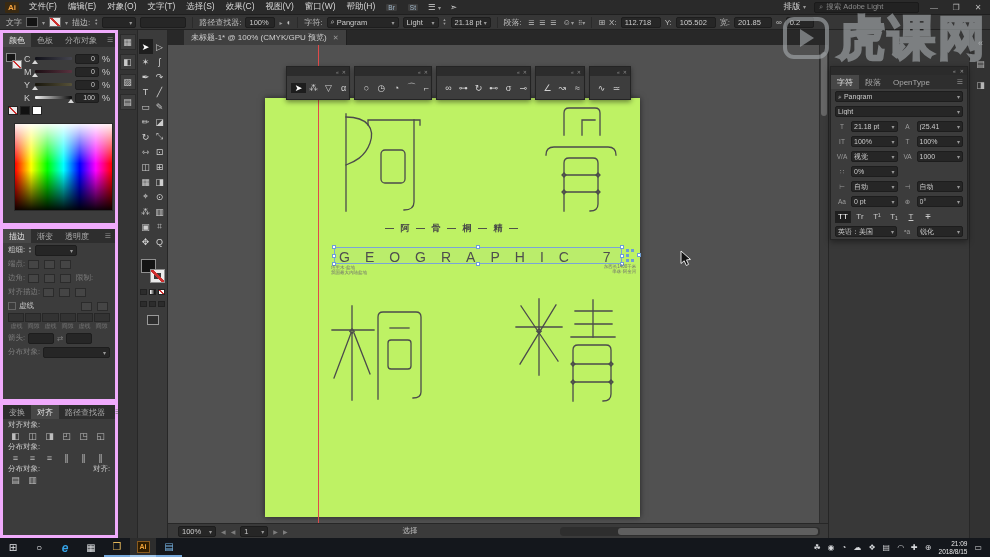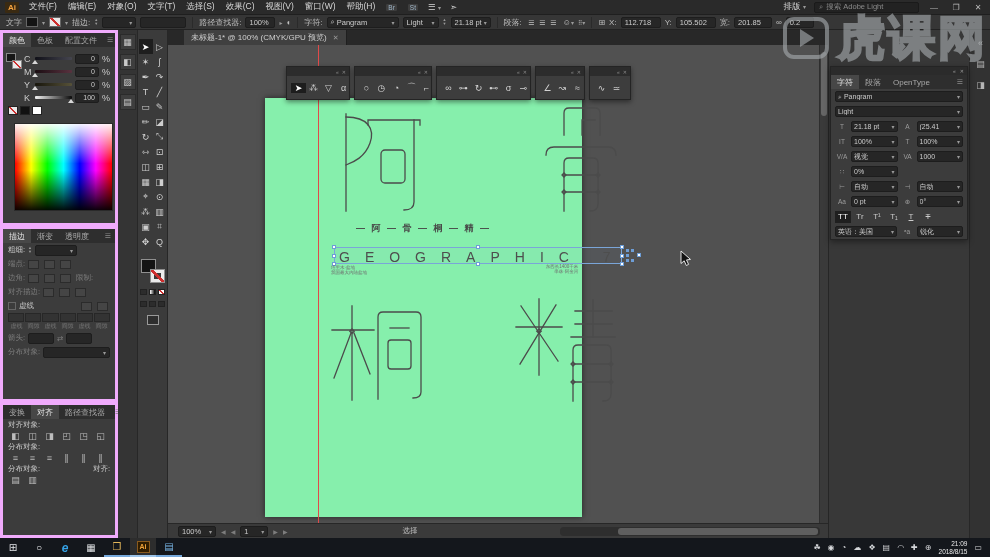--- a/index.html
+++ b/index.html
@@ -83,21 +83,21 @@
   .trow i.n{background:#fff;position:relative;overflow:hidden}
   .trow i.n::after{content:"";position:absolute;inset:0;background:linear-gradient(45deg,transparent 40%,#cf2f2f 40%,#cf2f2f 60%,transparent 60%)}
   .scrmode{display:block;margin:8px auto 0;width:12px;height:10px;border:1px solid #999;background:#2e2e2e}
 
   
   #canvas{position:absolute;left:168px;top:30px;width:660px;height:508px;background:#2b2b2b}
   #tabbar{height:15px;background:#282828;display:flex;align-items:center}
   .doctab{background:#404040;height:15px;display:inline-flex;align-items:center;gap:6px;padding:0 7px;font-size:8px;color:#cfcfcf;border-right:1px solid #1f1f1f;margin-left:16px}
   .doctab .x{color:#9a9a9a;font-size:7px}
   #viewport{position:absolute;left:0;top:15px;width:660px;height:478px;background:#515151;overflow:hidden}
-  #artboard{position:absolute;left:97px;top:53px;width:317px;height:419px;background:#86efac;box-shadow:0 0 6px rgba(0,0,0,.55)}
+  #artboard{position:absolute;left:97px;top:53px;width:375px;height:419px;background:#bef264;box-shadow:0 0 6px rgba(0,0,0,.55)}
   #guide{position:absolute;left:150px;top:0;width:1px;height:478px;background:#e04a4a;z-index:5}
   .mini{position:absolute;top:21px;background:#3d3d3d;border:1px solid #242424;box-shadow:0 2px 5px rgba(0,0,0,.45);z-index:6}
   .mini .tb{height:9px;background:#2c2c2c;display:flex;justify-content:flex-end;align-items:center;gap:3px;padding:0 3px;font-size:5px;color:#888}
   .mini .icons{display:flex;align-items:center;height:23px;padding:0 4px;gap:0;font-size:9px;color:#d2d2d2}
   .mini .icons span{display:inline-block;min-width:15px;text-align:center}
   .mini .icons span.active{background:#1d1d1d;color:#fff}
   .vscroll{position:absolute;left:651px;top:0;width:9px;height:478px;background:#3a3a3a;border-left:1px solid #2e2e2e}
   .vscroll i{position:absolute;left:1px;top:7px;width:6px;height:64px;background:#666;border-radius:3px}
 
   
@@ -253,21 +253,21 @@
         <span>0.2</span>
       </span>
   </div>
 
   <div id="dock-left">
 
     <div class="panel" style="left:0;top:0;width:118px;height:196px">
       <div class="ptabs">
         <span class="ptab active">颜色</span>
         <span class="ptab">色板</span>
-        <span class="ptab">配置文件</span>
+        <span class="ptab">分布对象</span>
         <span class="pmenu">☰</span>
       </div>
       <div style="position:absolute;left:3px;top:20px" class="mini-fs">
           <i class="f"></i>
           <i class="s"></i>
         </div>
       <div style="margin-top:5px;margin-left:16px">
         <div class="slider-row">
           <span style="width:8px">C</span>
           <span class="trk">

